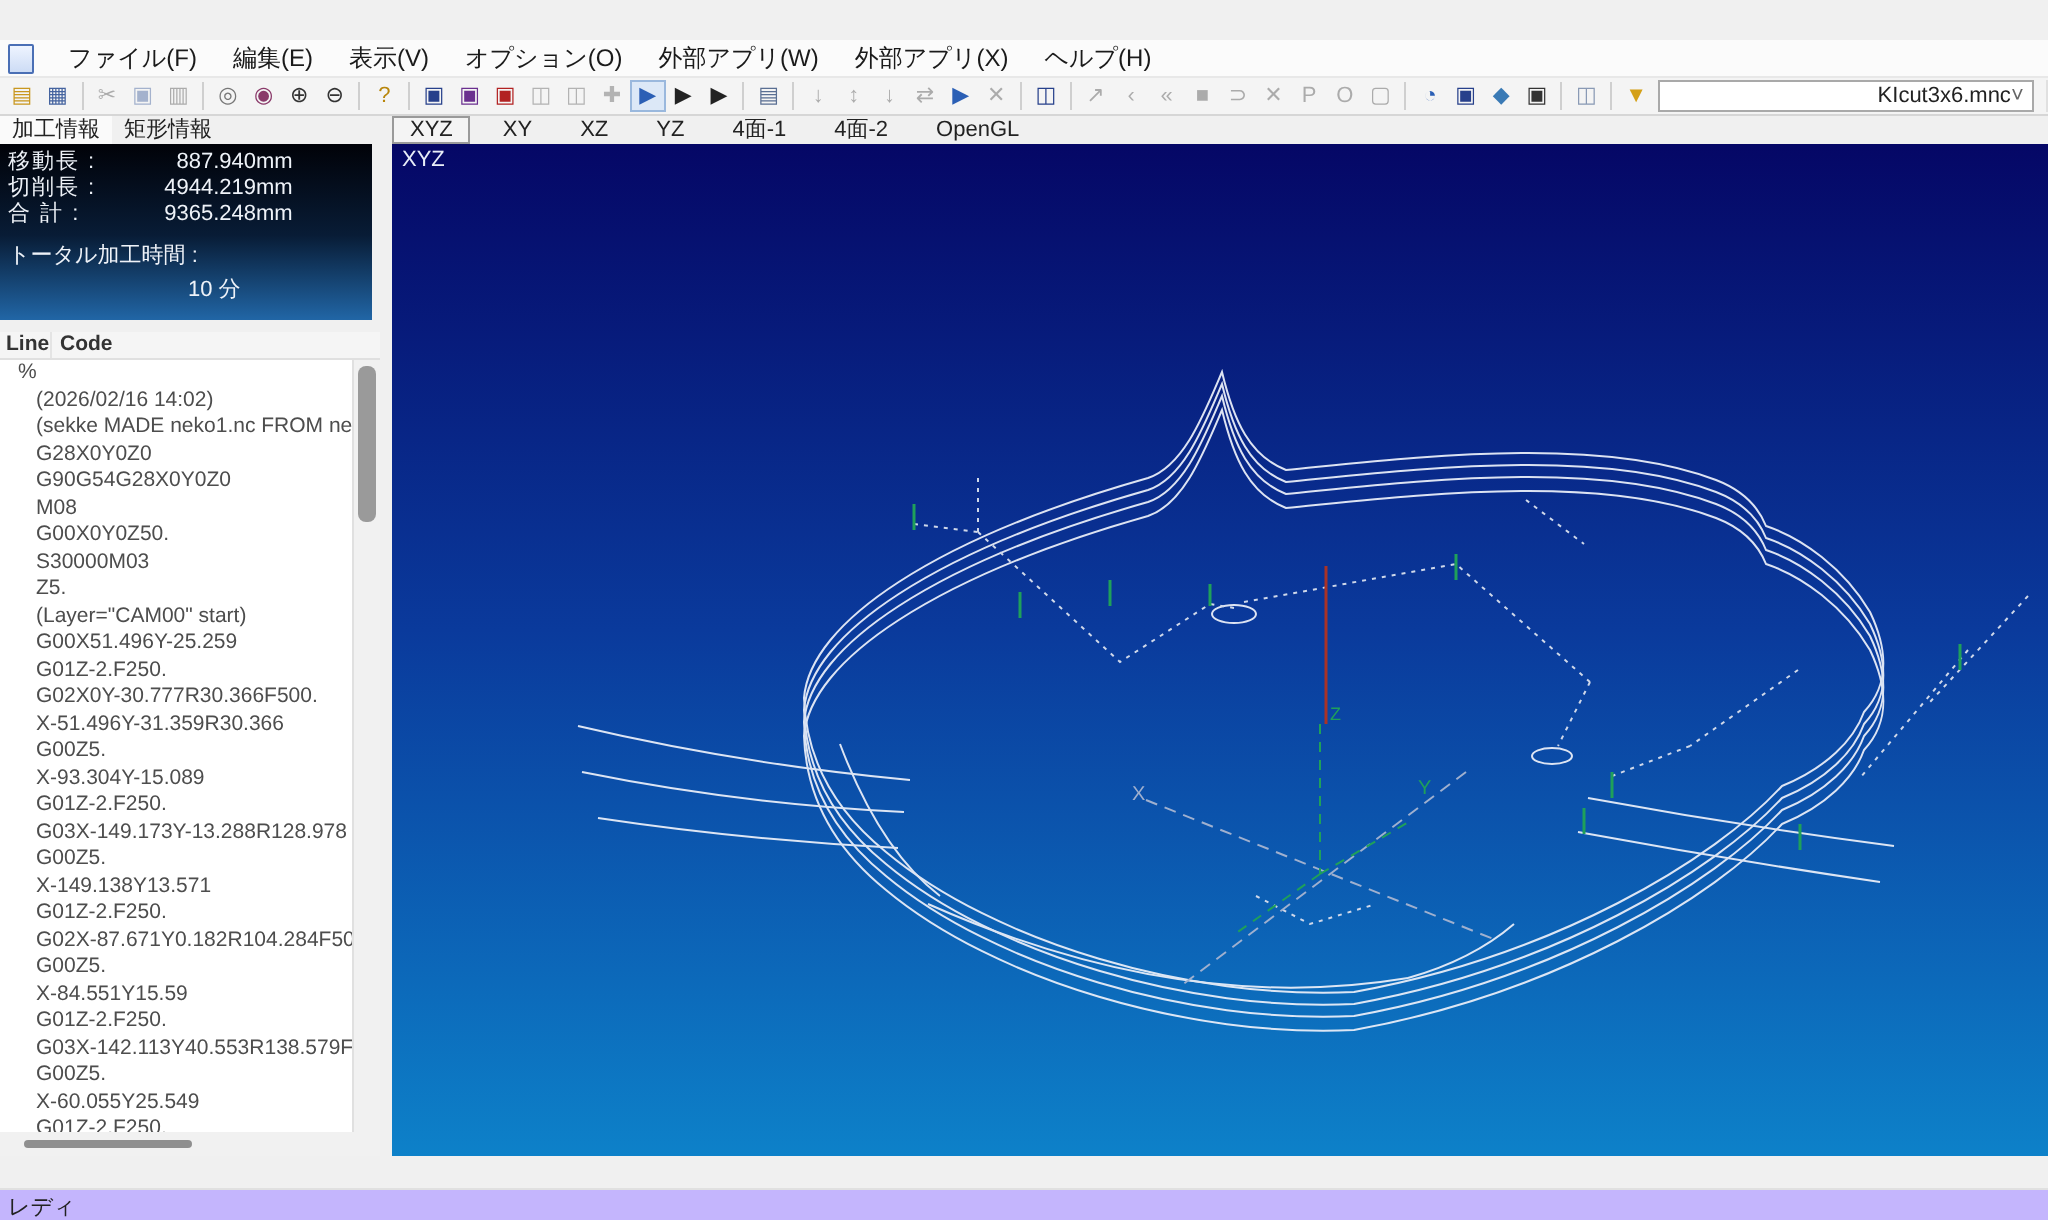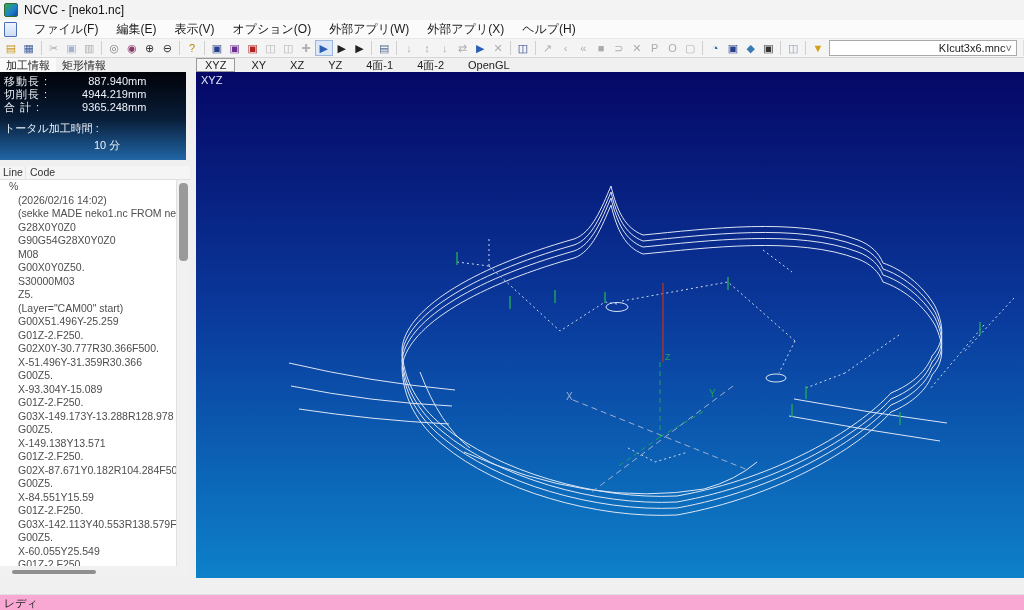--- a/index.html
+++ b/index.html
@@ -47,21 +47,21 @@
     padding:3px 6px 0 4px; }
   .info-row { display:flex; line-height:13px; }
   .info-label { width:52px; letter-spacing:1px; }
   .info-value { width:72px; text-align:right; }
   .info-unit { width:28px; text-align:left; }
   #time-label { margin-top:8px; line-height:13px; }
   #time-value { margin-top:4px; margin-left:90px; line-height:13px; }
 
   
   #list-header { left:0; top:166px; width:190px; height:14px; background:#f5f5f5;
-    border-bottom:1px solid #e0e0e0; font-size:10.5px; color:#333; display:flex; }
+    border-bottom:1px solid #e0e0e0; font-size:10.5px; color:#333; display:flex;font-weight:bold; }
   #col-line { width:26px; padding-left:3px; border-right:1px solid #e4e4e4; }
   #col-code { padding-left:4px; }
   #gcode-list { left:0; top:180px; width:176px; height:386px; background:#fff;
     overflow:hidden; font-size:10.5px; color:#4d4d4d; }
   .grow { height:13.5px; line-height:13.5px; white-space:nowrap; display:flex; }
   .grow .lc { width:8px; padding-left:9px; flex:none; }
   .grow .cc { padding-left:9px; }
   #vscroll { left:176px; top:180px; width:14px; height:386px; background:#f1f1f1;
     border-left:1px solid #e0e0e0; }
   #vthumb { position:absolute; left:2px; top:3px; width:9px; height:78px; background:#9a9a9a; border-radius:4px; }
@@ -78,32 +78,28 @@
   #view-label { position:absolute; left:5px; top:2px; color:#e8edf8; font-size:11px; }
   #wire { position:absolute; left:0; top:0; }
 
   
   #status1 { left:0; top:578px; width:1024px; height:16px; background:#f0f0f0;
     border-top:1px solid #d8d8d8; font-size:11px; color:#222; }
   #status1 span { position:absolute; top:1px; }
   .sdiv { position:absolute; top:2px; width:1px; height:12px; background:#d0d0d0; }
   #status-empty { position:absolute; left:630px; top:1px; width:390px; height:13px;
     background:#f5f5f5; border:1px solid #dcdcdc; }
-  #status2 { left:0; top:594px; width:1024px; height:16px; background:#f9a8d4;
+  #status2 { left:0; top:594px; width:1024px; height:16px; background:#c4b5fd;
     border-top:1px solid #e0e0e0; font-size:11px; color:#222; padding:1px 4px 0 4px; }
 </style>
 </head>
 <body>
 
 <div id="app">
 
-  <div id="titlebar" class="abs">
-    <div id="app-icon"></div>
-    <span>NCVC - [neko1.nc]</span>
-  </div>
 
   <div id="menubar" class="abs">
     <div id="mdi-doc-icon"></div>
 
   <div class="menu-item">ファイル(F)</div>
       <div class="menu-item">編集(E)</div>
       <div class="menu-item">表示(V)</div>
       <div class="menu-item">オプション(O)</div>
       <div class="menu-item">外部アプリ(W)</div>
       <div class="menu-item">外部アプリ(X)</div>

